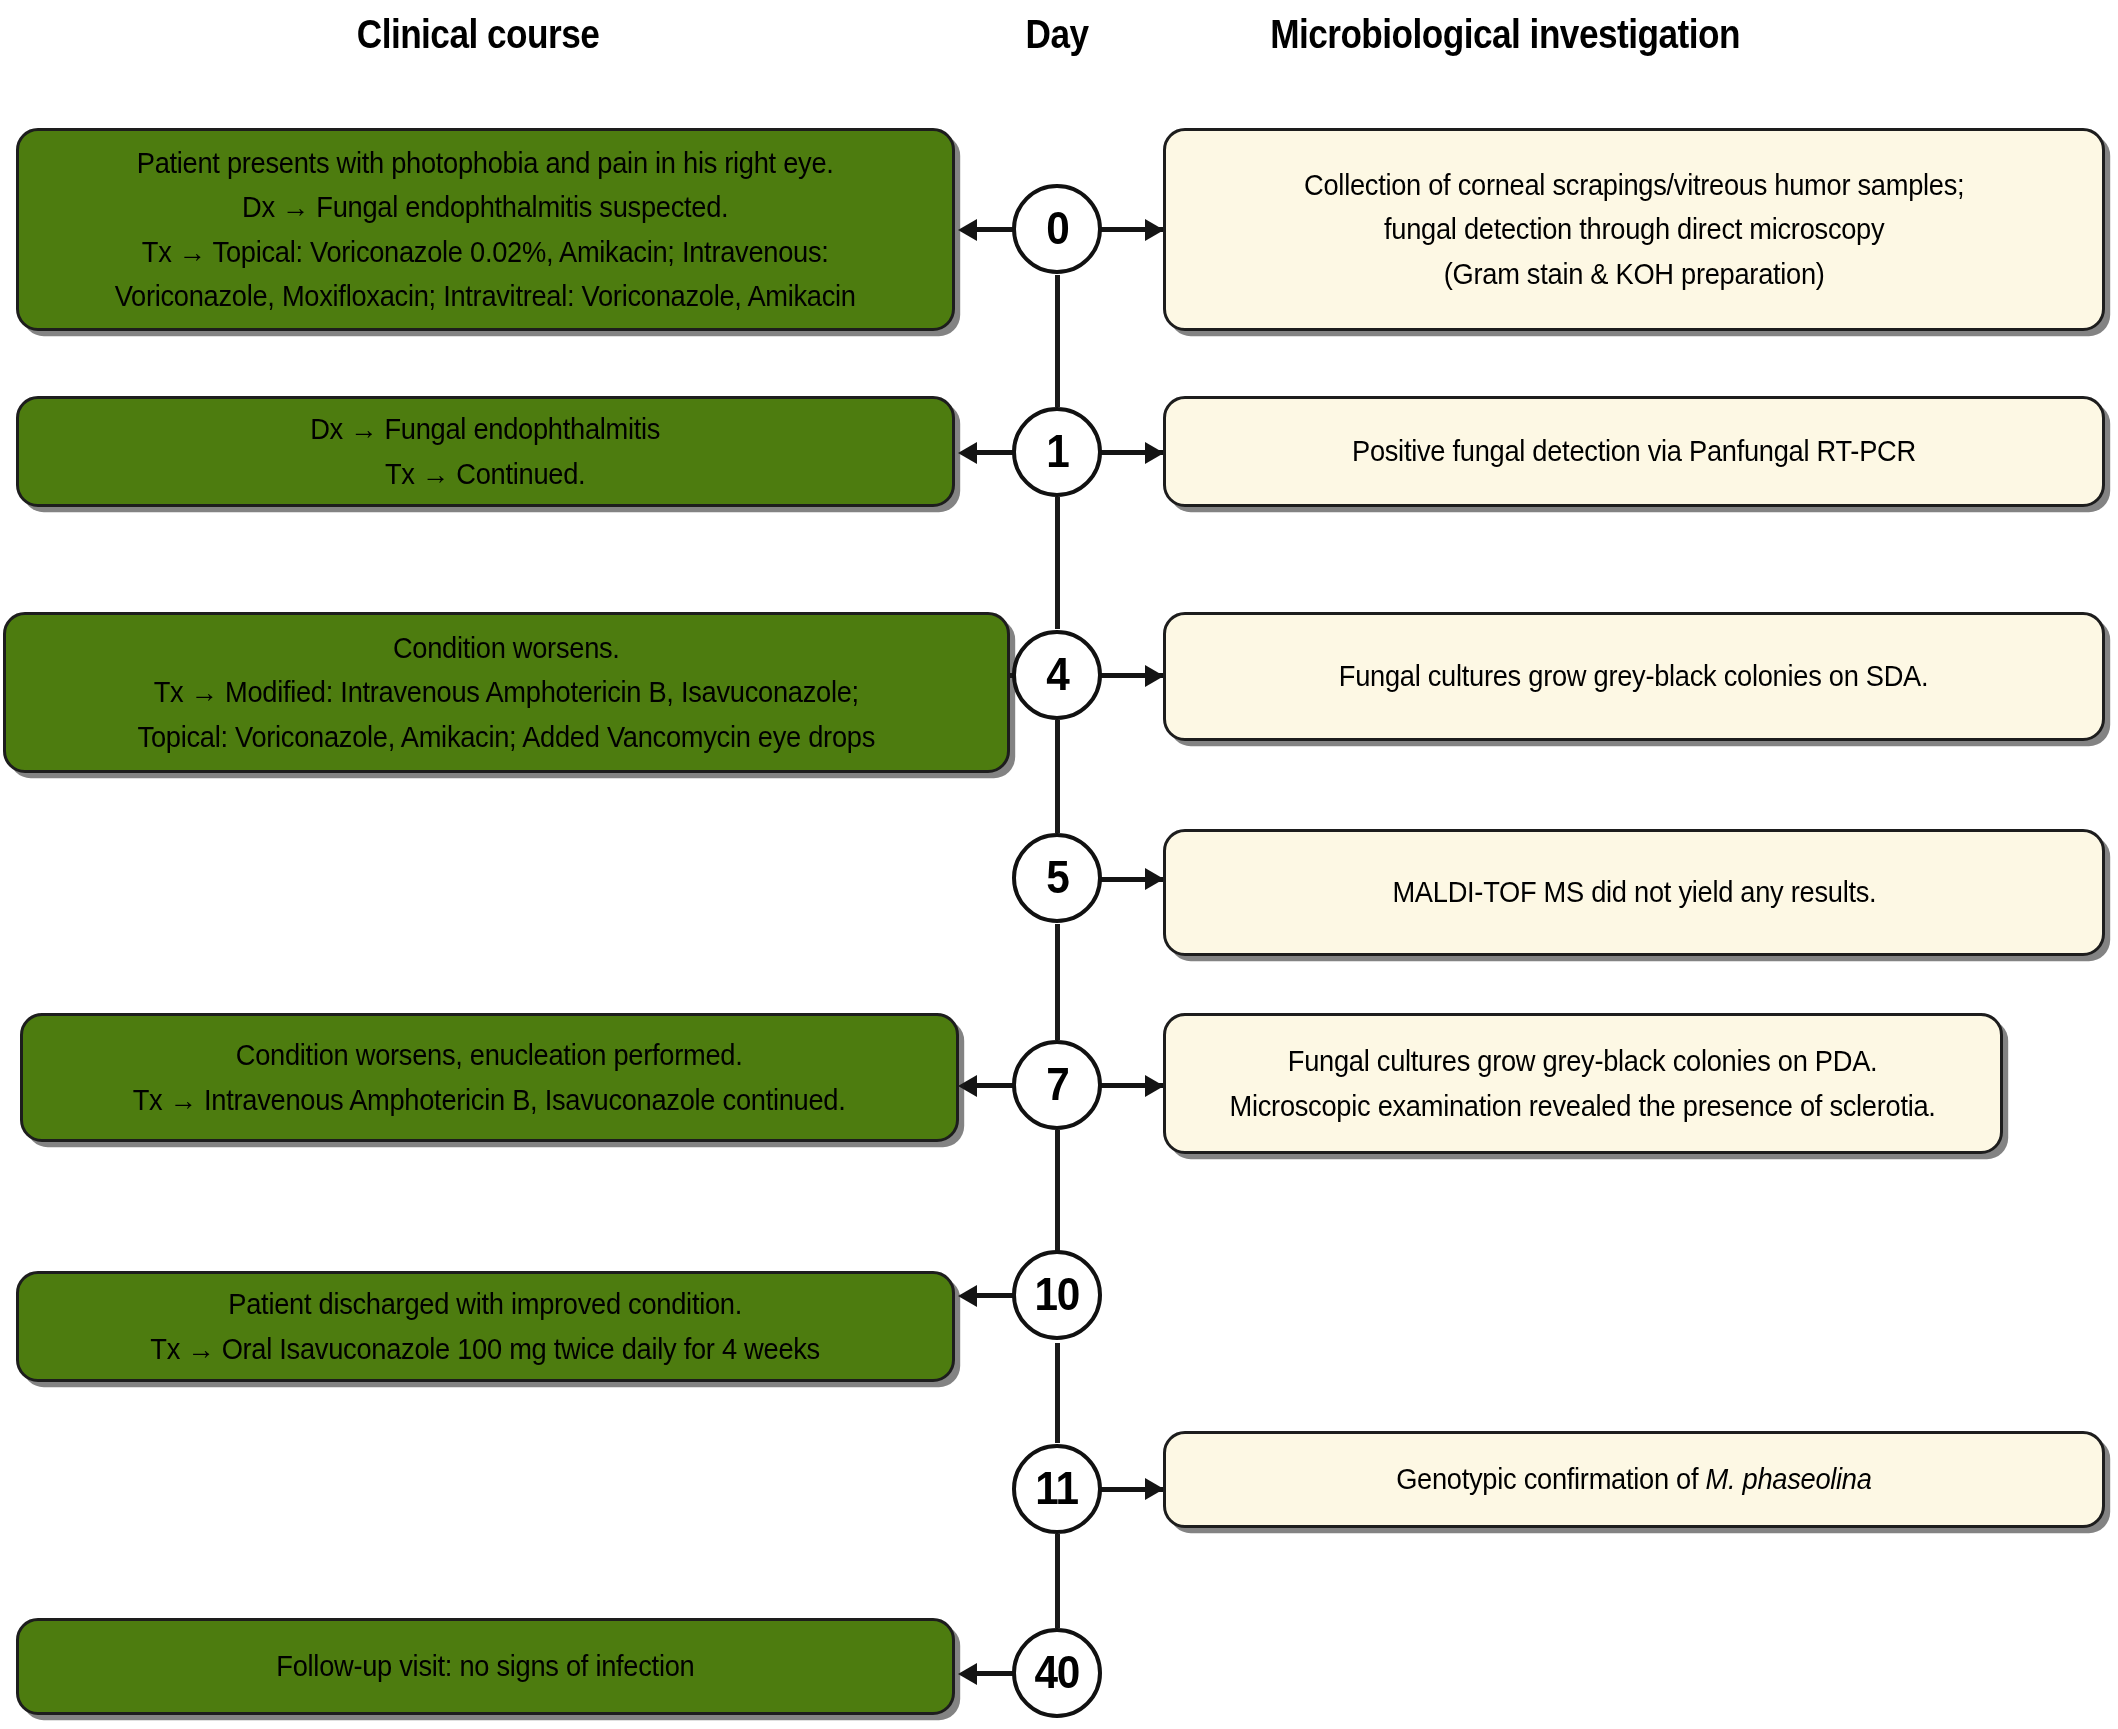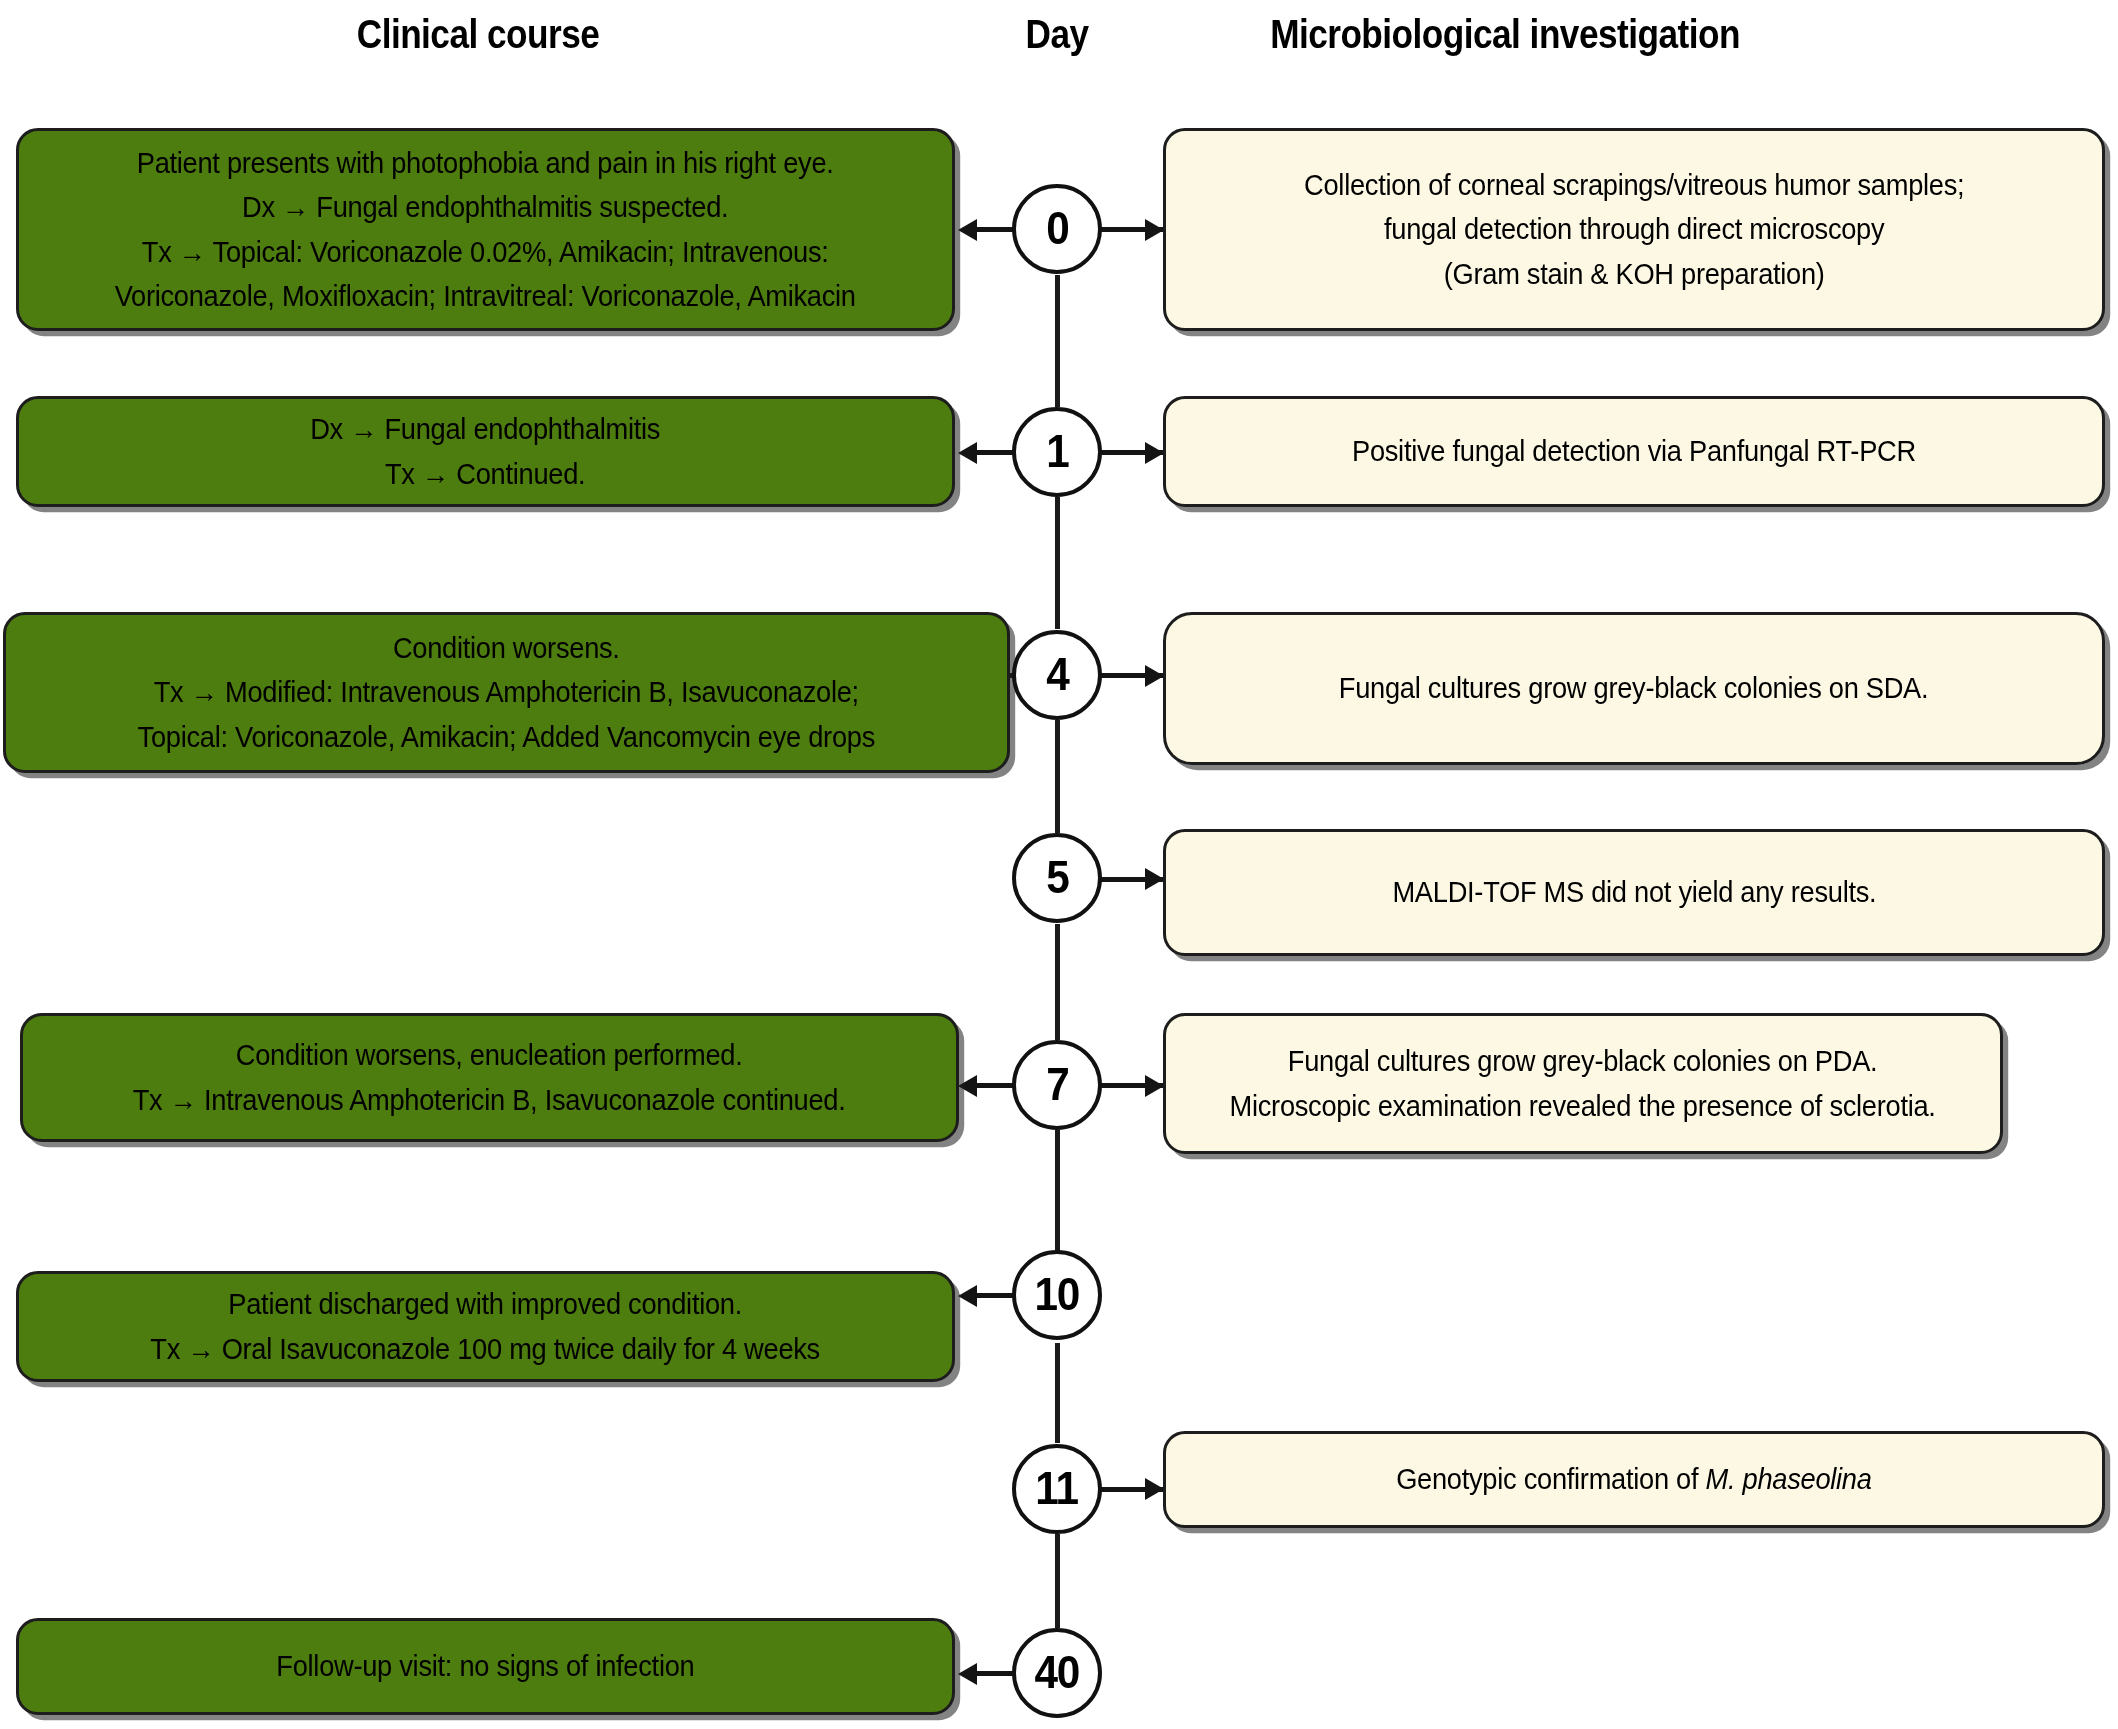--- a/index.html
+++ b/index.html
@@ -170,21 +170,21 @@
 Tx → Modified: Intravenous Amphotericin B, Isavuconazole;
 Topical: Voriconazole, Amikacin; Added Vancomycin eye drops</div>
   </div>
   <div class="connector" style="left:972px; top:673px; width:78px;"></div>
   <div class="arrowhead left" style="left:958px; top:665px;"></div>
   <div class="day-node" style="left:1012px; top:630px;">
     <span>4</span>
   </div>
   <div class="connector" style="left:1099px; top:673px; width:78px;"></div>
   <div class="arrowhead right" style="left:1145px; top:665px;"></div>
-  <div class="node-box cream" style="left:1163px; top:612px; width:942px; height:153px;border-radius:29px;">
+  <div class="node-box cream" style="left:1163px; top:612px; width:942px; height:129px;">
     <div class="box-text">Fungal cultures grow grey-black colonies on SDA.</div>
   </div>
 
   <div class="day-node" style="left:1012px; top:833px;">
     <span>5</span>
   </div>
   <div class="connector" style="left:1099px; top:877px; width:78px;"></div>
   <div class="arrowhead right" style="left:1145px; top:868px;"></div>
   <div class="node-box cream" style="left:1163px; top:829px; width:942px; height:127px;">
     <div class="box-text">MALDI-TOF MS did not yield any results.</div>

